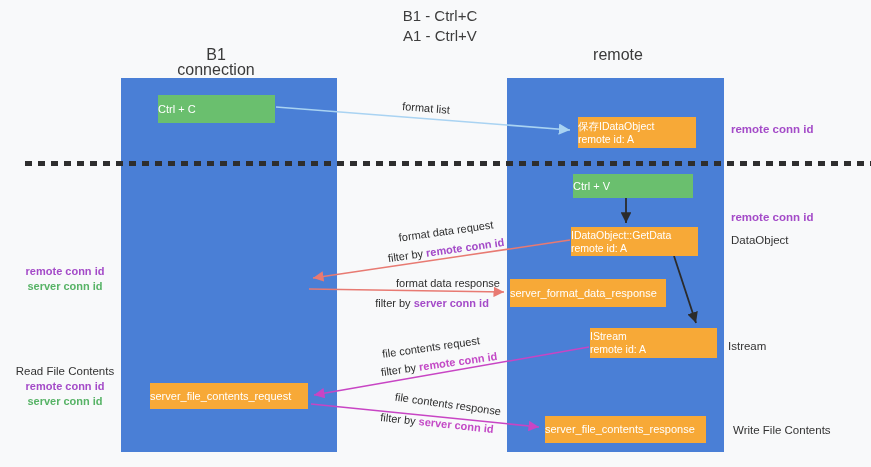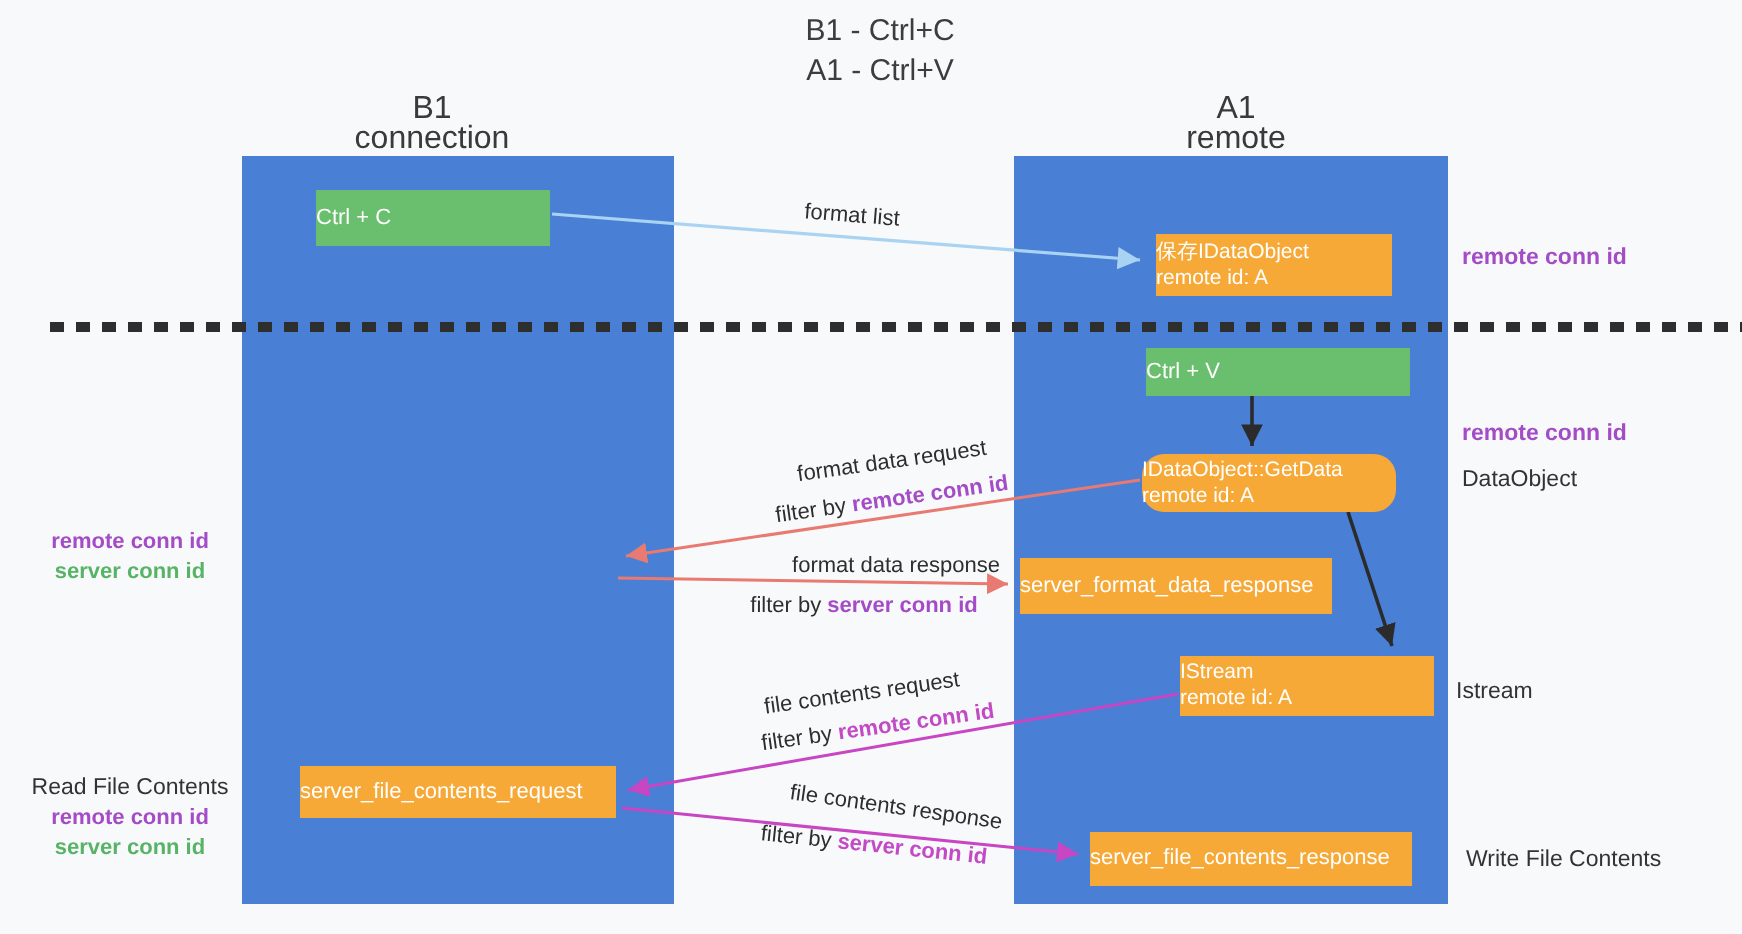--- a/index.html
+++ b/index.html
@@ -43,21 +43,20 @@
   <div class="title">
     <div>B1 - Ctrl+C</div>
     <div>A1 - Ctrl+V</div>
   </div>
 
   <div class="lane-header" style="left:156px;">
     <div>B1</div>
     <div>connection</div>
   </div>
   <div class="lane-header" style="left:558px;">
-    <div>A1</div>
     <div>remote</div>
   </div>
 
   <div class="lane" style="left:121px;"></div>
   <div class="lane" style="left:507px;width:217px;"></div>
 
   <div class="divider"></div>
 
   <svg class="arrows" viewBox="0 0 871 467">
     <defs>
@@ -85,25 +84,25 @@
 
   <div class="node green" style="left:158px;top:95px;width:117px;height:28px;">
     <div>Ctrl + C</div>
   </div>
 
   <div class="node orange" style="left:578px;top:117px;width:118px;height:31px;">
     <div class="sub">保存IDataObject</div>
     <div class="sub">remote id: A</div>
   </div>
 
-  <div class="node green" style="left:573px;top:174px;width:132px;height:24px;">
+  <div class="node green" style="left:573px;top:174px;width:120px;height:24px;">
     <div>Ctrl + V</div>
   </div>
 
-  <div class="node orange" style="left:571px;top:227px;width:127px;height:29px;border-radius:11px;">
+  <div class="node orange" style="left:571px;top:227px;width:127px;height:29px;">
     <div class="sub">IDataObject::GetData</div>
     <div class="sub">remote id: A</div>
   </div>
 
 
   <div class="node orange" style="left:510px;top:279px;width:156px;height:28px;">
     <div>server_format_data_response</div>
   </div>
 
   <div class="node orange" style="left:590px;top:328px;width:127px;height:30px;">
@@ -136,19 +135,19 @@
   <div class="ann purple" style="left:731px;top:123px;">remote conn id</div>
   <div class="ann purple" style="left:731px;top:211px;">remote conn id</div>
   <div class="ann" style="left:731px;top:234px;">DataObject</div>
   <div class="ann" style="left:728px;top:340px;">Istream</div>
   <div class="ann" style="left:733px;top:424px;">Write File Contents</div>
 
   <div class="ann-group" style="left:14px;top:264px;width:102px;">
     <div class="purple">remote conn id</div>
     <div class="greentxt">server conn id</div>
   </div>
-  <div class="ann-group" style="left:12px;top:387px;width:106px;">
+  <div class="ann-group" style="left:12px;top:364px;width:106px;">
     <div style="color:#333;font-size:11.5px;">Read File Contents</div>
     <div class="purple">remote conn id</div>
     <div class="greentxt">server conn id</div>
   </div>
 
 </div>
 
 </body></html>

